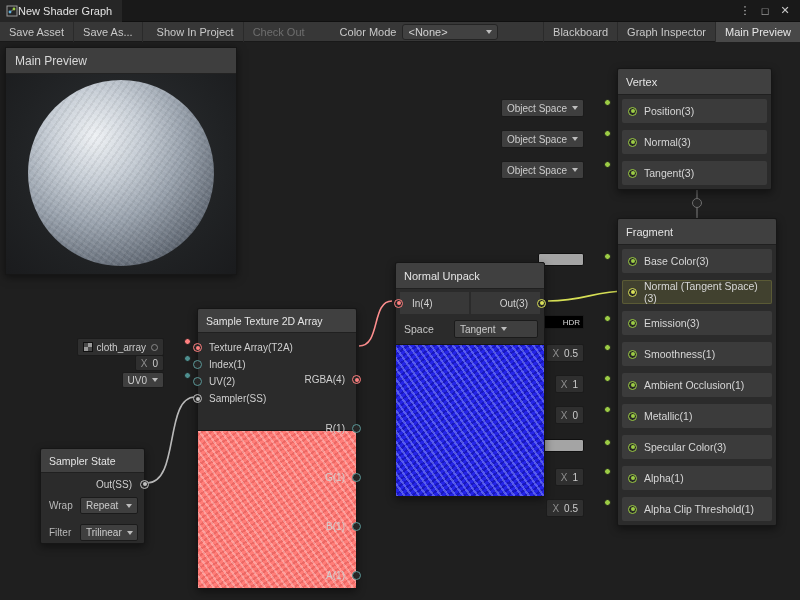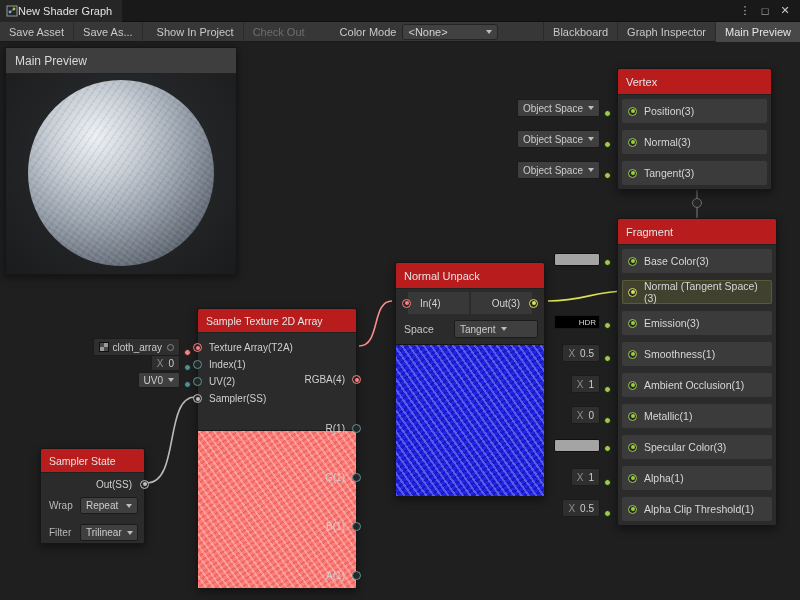--- a/index.html
+++ b/index.html
@@ -47,21 +47,21 @@
                   background:radial-gradient(ellipse at 50% 42%, #2d3033 0%, #202224 65%, #1a1b1d 100%); }
   .sphere { position:absolute; left:22px; top:6px; width:186px; height:186px; border-radius:50%;
             background:
               repeating-linear-gradient(35deg, rgba(255,255,255,0.07) 0 2px, transparent 2px 5px),
               repeating-linear-gradient(-55deg, rgba(0,0,0,0.06) 0 2px, transparent 2px 6px),
               radial-gradient(circle at 36% 30%, #eef1f4 0%, #c6cdd5 26%, #99a2ad 50%, #68707b 74%, #3c424a 92%, #2d3136 100%); }
 
   
   .node { position:absolute; background:#2b2b2b; border:1px solid #161616; border-radius:2px;
           box-shadow:0 3px 8px rgba(0,0,0,.45); }
-  .node-header { height:26px; display:flex; align-items:center; padding:0 8px; background:#b91c1c;
+  .node-header { height:26px; display:flex; align-items:center; padding:0 8px; background:#404040;
                  border-bottom:1px solid #202020; font-size:11px; color:#e4e4e4; border-radius:2px 2px 0 0; }
   .node-header.small { height:24px; font-size:10.5px; }
 
   .stack-rows { padding:4px; display:flex; flex-direction:column; gap:7px; }
   .stack-row { height:24px; background:#3b3b3b; border-radius:2px; display:flex; align-items:center;
                padding:0 6px; font-size:10.5px; color:#d6d6d6; position:relative; }
   .stack-row.connected { background:#41412f; box-shadow:inset 0 0 0 1px #5a5a35; }
 
   
   .port { flex:none; width:9px; height:9px; border-radius:50%; background:#262626; position:relative; }
@@ -77,21 +77,21 @@
   .port.red.filled::after    { background:#ff8080; }
   .port.gray.filled::after   { background:#c0c0c0; }
 
   
   .nub { flex:none; width:7px; height:7px; border-radius:50%; border:1px solid #1b1b1b; }
   .nub.green { background:#9ccc45; }
   .nub.red   { background:#ff8080; }
   .nub.teal  { background:#4e8f8f; }
 
   
-  .widget-row { position:absolute; display:flex; align-items:flex-end; gap:4px; }
+  .widget-row { position:absolute; display:flex; align-items:flex-start; gap:20px; }
   .wbox { height:18px; background:#2f2f2f; border:1px solid #1b1b1b; border-radius:2px;
           display:flex; align-items:center; font-size:10px; color:#cccccc; padding:0 5px; }
   .wbox.dropdown { background:#3f3f3f; }
   .float-field .axis { color:#8f8f8f; margin-right:5px; }
   .swatch { width:46px; height:13px; background:#a4a4a4; border:1px solid #101010; border-radius:2px; }
   .hdr-box { width:46px; height:14px; background:#000; border:1px solid #1b1b1b; display:flex;
              align-items:center; justify-content:flex-end; padding:0 3px; font-size:8px; color:#d8d8d8; }
 
   
   .io { position:relative; }
@@ -109,21 +109,21 @@
       repeating-linear-gradient(55deg, rgba(255,255,255,0.28) 0 2px, transparent 2px 6px),
       repeating-linear-gradient(-35deg, rgba(170,30,30,0.22) 0 2px, transparent 2px 5px),
       #ff7d78; }
   .node-preview.blue {
     background:
       repeating-linear-gradient(55deg, rgba(150,160,255,0.45) 0 2px, transparent 2px 6px),
       repeating-linear-gradient(-35deg, rgba(0,0,110,0.35) 0 2px, transparent 2px 5px),
       #2525e6; }
 
   
-  .nu-ports { display:flex; gap:2px; margin:3px 12px; }
+  .nu-ports { display:flex; gap:2px; margin:3px 4px; }
   .nu-cell { flex:1; height:22px; background:#383838; display:flex; align-items:center;
              font-size:10px; color:#d2d2d2; position:relative; }
   .nu-cell.in  { padding-left:12px; }
   .nu-cell.out { justify-content:flex-end; padding-right:12px; }
   .nu-cell.in  .port { position:absolute; left:-6px; }
   .nu-cell.out .port { position:absolute; right:-6px; }
   .nu-space { display:flex; align-items:center; justify-content:space-between;
               padding:3px 6px 6px 8px; font-size:10.5px; color:#c6c6c6; }
 
   

